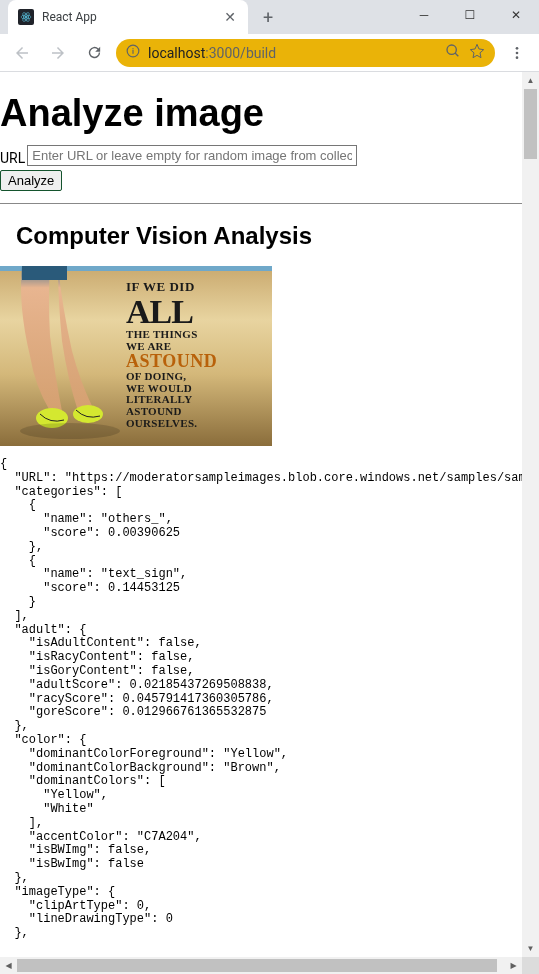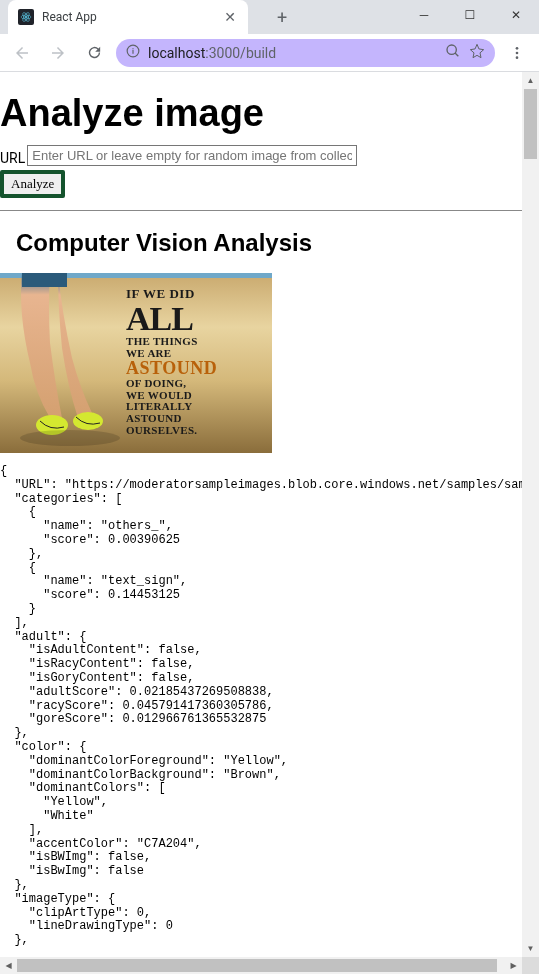--- a/index.html
+++ b/index.html
@@ -11,21 +11,20 @@
       overflow: hidden;
       position: relative;
     }
     
     .titlebar {
       height: 34px;
       background: #dee1e6;
       display: flex;
       align-items: flex-end;
       position: relative;
-      gap: 14px;
     }
     .window-controls {
       position: absolute;
       right: 0;
       top: 0;
       display: flex;
       height: 30px;
     }
     .window-controls div {
       width: 46px;
@@ -67,21 +66,21 @@
       display: flex;
       align-items: center;
       padding: 0 8px;
       gap: 8px;
     }
     .nav-btn { width: 28px; height: 28px; display: flex; align-items: center; justify-content: center; color: #5f6368; border-radius: 50%; }
     .nav-btn.disabled { color: #bdc1c6; }
     .addressbar {
       flex: 1;
       height: 28px;
-      background: #c4b5fd;
+      background: #eab308;
       border-radius: 14px;
       display: flex;
       align-items: center;
       padding: 0 10px;
       gap: 8px;
       font-size: 14px;
       color: #5f6368;
     }
     .addressbar .url-text { flex: 1; color: #202124; }
     .addressbar .url-host { color: #202124; }
@@ -118,24 +117,24 @@
       height: 21px;
       font-size: 13px;
       padding: 1px 4px;
       border: 1px solid #767676;
       font-family: Arial, sans-serif;
     }
     .url-input::placeholder { color: #757575; }
     .analyze-btn {
       font-size: 13px;
       padding: 2px 7px;
-      border: 4px solid #14532d;
+      border: 1px solid #14532d;
       background: #efefef;
       border-radius: 2px;
-      font-family: Liberation Serif, serif;
+      font-family: Liberation Sans, sans-serif;
       margin-bottom: 6px;
       display: inline-block;
     }
     hr {
       border: none;
       border-top: 1px solid #888;
       margin: 6px 0 18px 0;
     }
     .sample-image {
       width: 272px;

